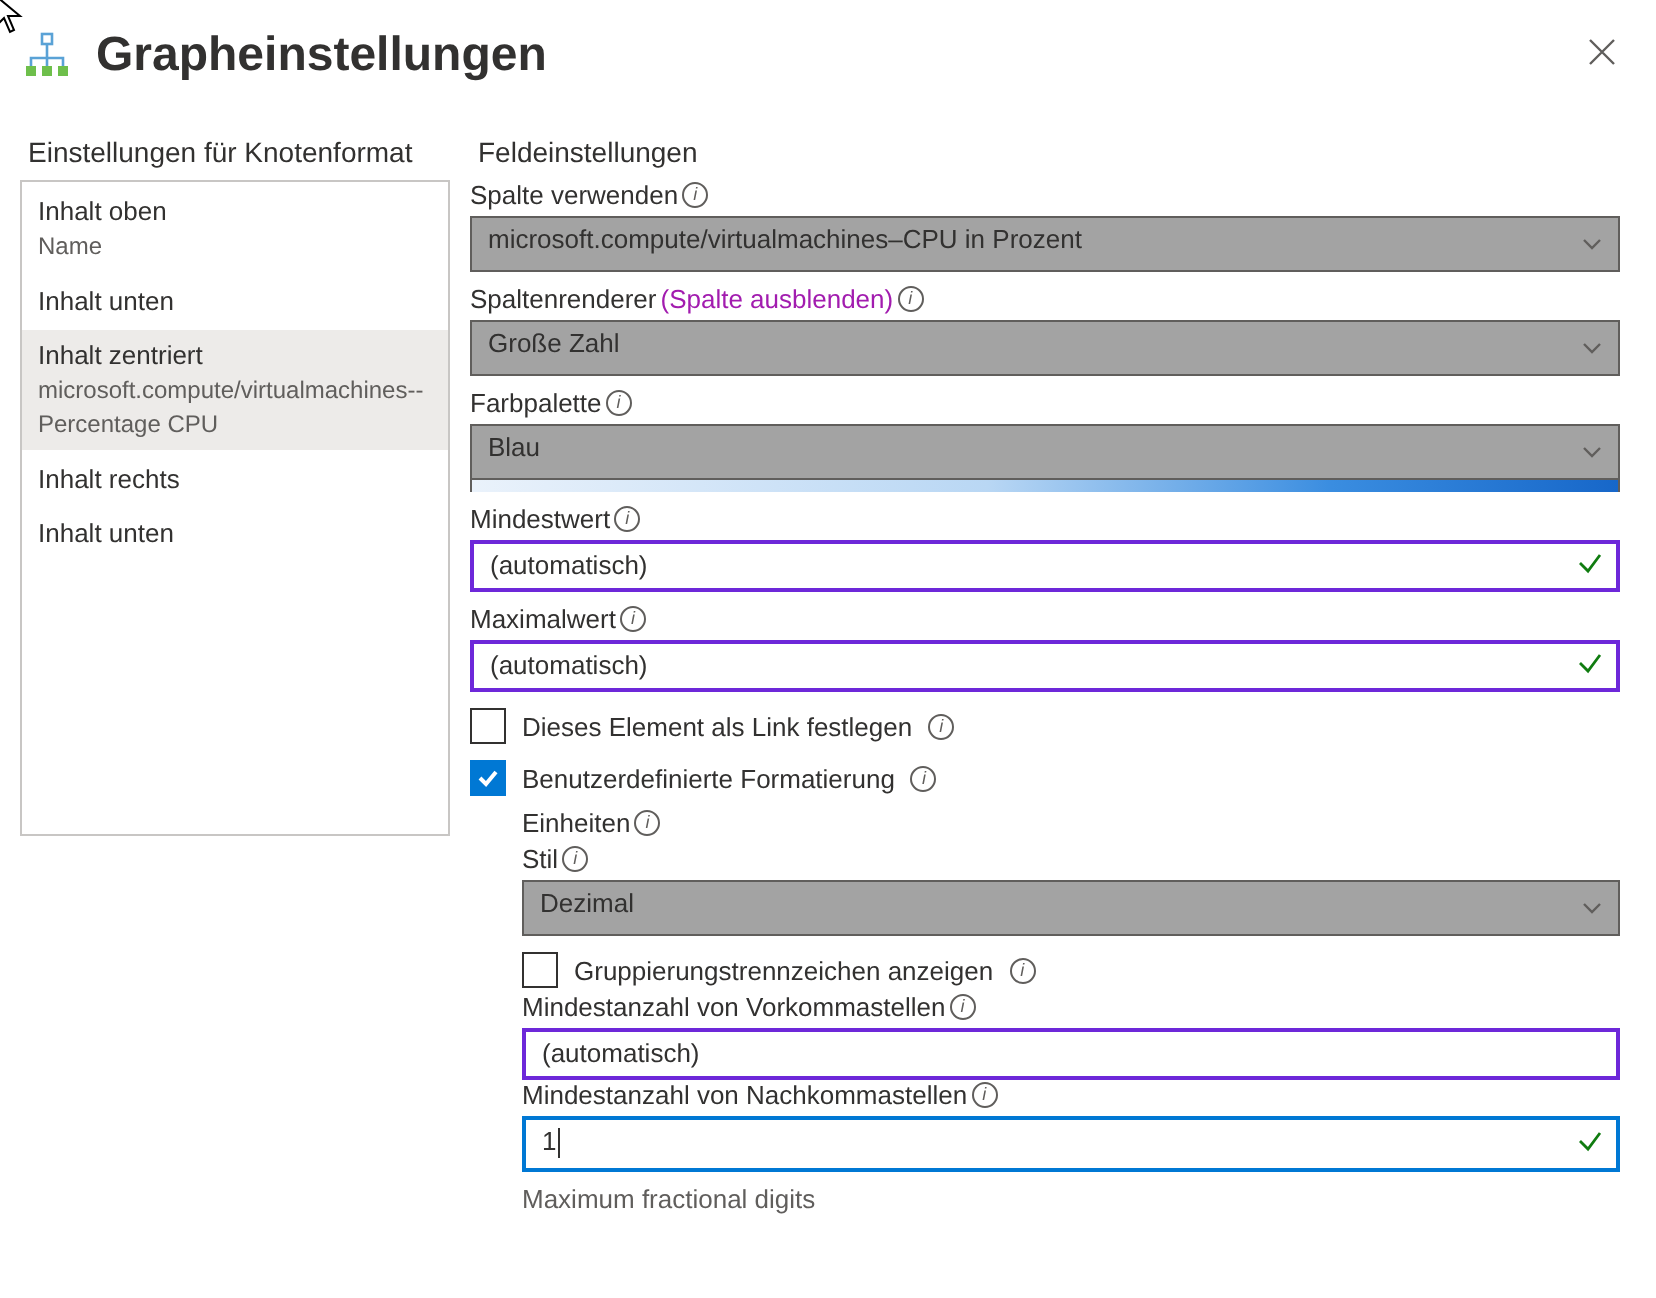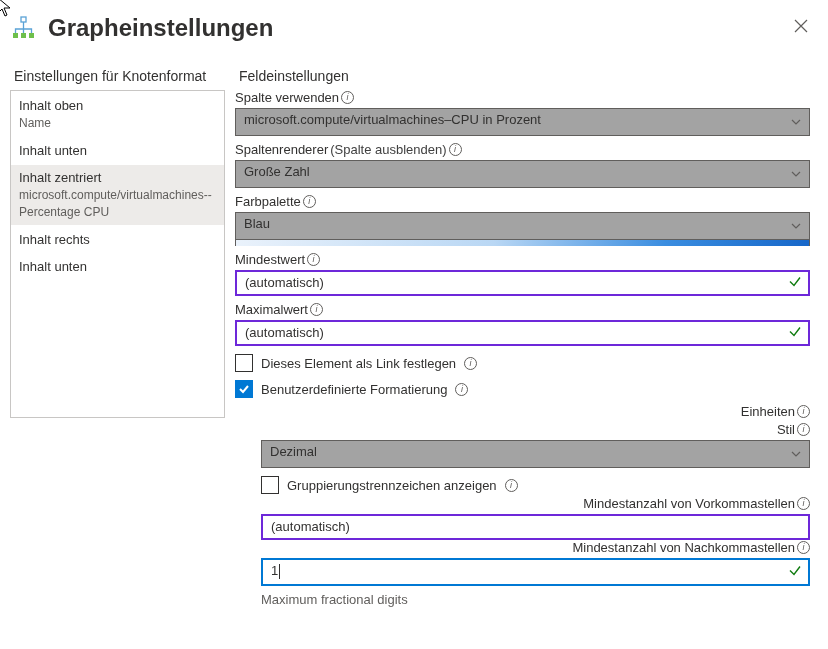--- a/index.html
+++ b/index.html
@@ -22,21 +22,21 @@
   .left-box { border:1px solid #c8c6c4; min-height:328px; padding:2px 0; }
   .left-item { padding:4px 8px 4px 8px; cursor:pointer; line-height:17px; }
   .left-item.selected { background:#edebe9; }
   .left-item .li-label { font-size:13px; color:#323130; }
   .left-item .li-sub { font-size:12px; color:#605e5c; margin-top:1px; word-break:break-all; }
   .left-item + .left-item { margin-top:2px; }
 
   
   .field-label { font-size:13px; color:#323130; margin:6px 0 3px 0; display:flex; align-items:center; gap:2px; }
   .right > .field-label:first-child { margin-top:4px; }
-  .link { color:#404040; cursor:pointer; }
+  .link { color:#a21caf; cursor:pointer; }
   .info { width:13px; height:13px; border:1px solid #605e5c; border-radius:50%; display:inline-flex; align-items:center; justify-content:center; font-size:9px; color:#605e5c; line-height:1; font-style:italic; }
 
   .select, .text-input {
     width:100%; height:28px; border:1px solid #605e5c; background:#a3a3a3;
     padding:3px 28px 3px 8px; font-size:13px; color:#323130; position:relative;
   }
   .select-wrap { position:relative; }
   .select-wrap .chev {
     position:absolute; right:8px; top:50%; transform:translateY(-50%);
     pointer-events:none; color:#605e5c;
@@ -56,21 +56,21 @@
 
   .cb-row { display:flex; align-items:center; gap:8px; margin:8px 0 2px 0; }
   .cb { width:18px; height:18px; border:1px solid #323130; display:inline-flex; align-items:center; justify-content:center; cursor:pointer; flex:0 0 18px; }
   .cb.checked { background:#0078d4; border-color:#0078d4; }
   .cb.checked svg { stroke:#fff; }
   .cb-label { font-size:13px; }
 
   
   .nested { margin-left:26px; margin-top:6px; }
   .nested .section-head { font-size:13px; font-weight:400; margin-bottom:4px; }
-  .nested .field-label { margin-top:0;justify-content:flex-end; }
+  .nested .field-label { margin-top:0; }
   .focus-input {
     width:100%; height:28px; border:2px solid #0078d4; background:#fff;
     padding:3px 28px 3px 8px; font-size:13px; color:#323130; position:relative;
   }
   .focus-input .caret { display:inline-block; width:1px; height:15px; background:#323130; vertical-align:middle; margin-left:1px; animation:blink 1s step-end infinite; }
   @keyframes blink { 50% { opacity:0; } }
   .focus-input .check { position:absolute; right:6px; top:50%; transform:translateY(-50%); color:#107c10; }
 
   .cut-off { color:#605e5c; font-size:13px; margin-top:6px; }
 

